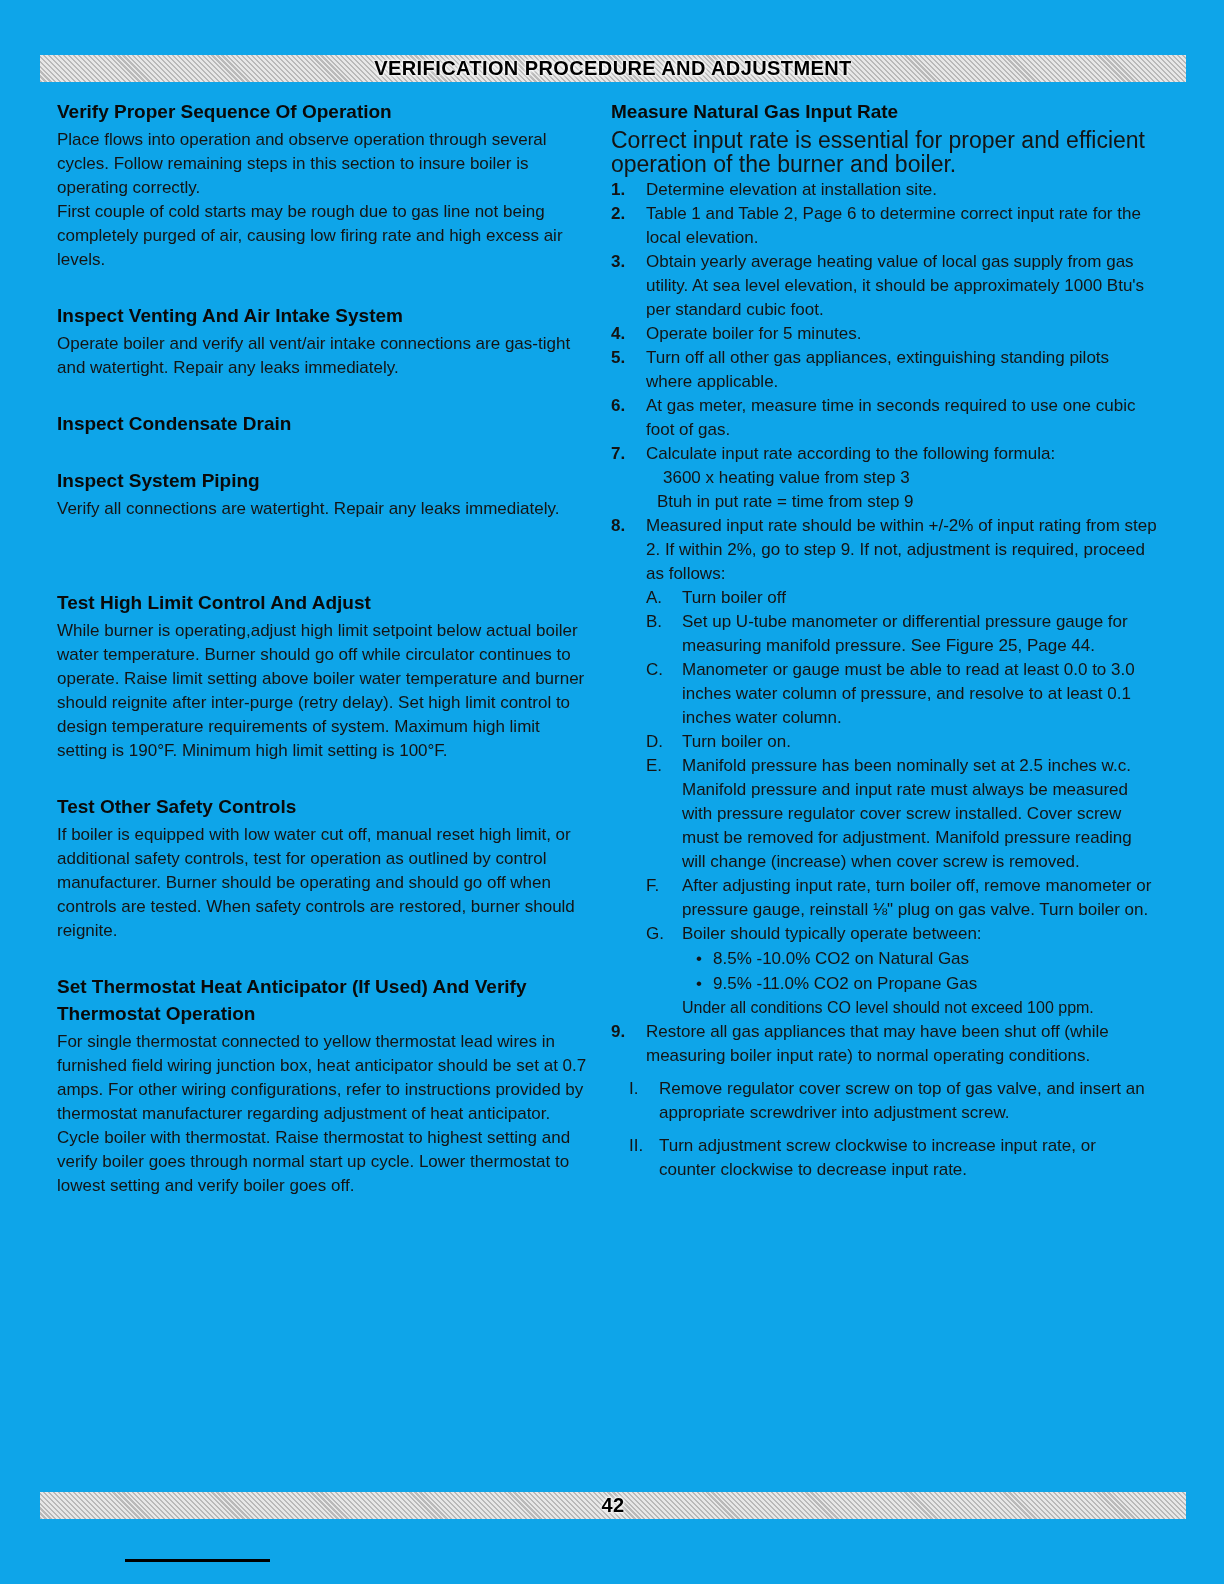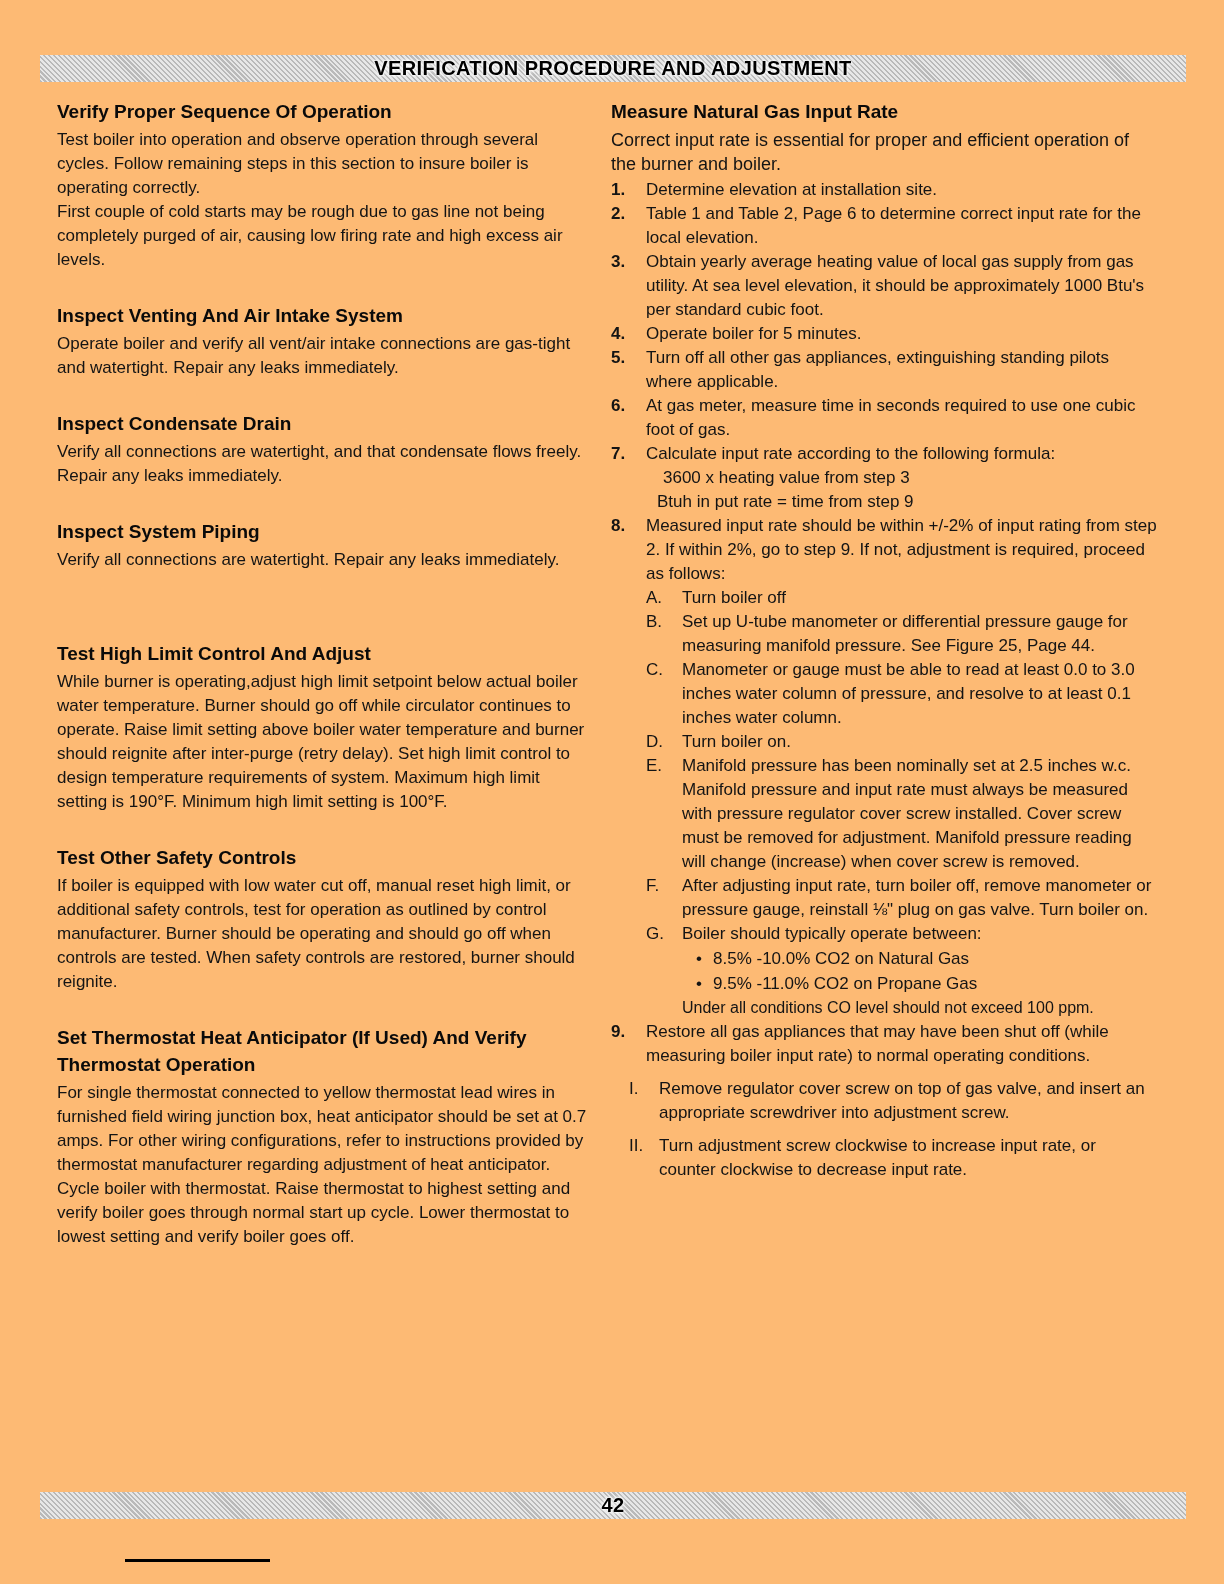--- a/index.html
+++ b/index.html
@@ -4,21 +4,21 @@
 <style>
   * { margin: 0; padding: 0; box-sizing: border-box; }
   html, body { background: #ffffff; }
   body {
     width: 1224px; height: 1584px;
     font-family: "Liberation Sans", sans-serif;
     color: #141414;
     position: relative;
     overflow: hidden;
   }
-  .page { position: relative; width: 1224px; height: 1584px; background: #fdba74; padding-left: 24px; }
+  .page { position: relative; width: 1224px; height: 1584px; background: #0ea5e9; padding-left: 24px; }
 
   .hatch-bar {
     position: absolute;
     left: 40px; width: 1146px; height: 27px;
     background: repeating-linear-gradient(45deg, #b9b9b9 0px, #b9b9b9 1.5px, #e7e7e7 1.5px, #e7e7e7 3.5px);
     display: flex; align-items: center; justify-content: center;
   }
   .hatch-bar.header { top: 55px; }
   .hatch-bar.footer { top: 1492px; }
   .bar-text {
@@ -36,21 +36,21 @@
   .col-right { width: 546px; flex: none; }
 
   .section { margin-bottom: 30px; }
   .section.gap-xl { margin-bottom: 68px; }
   .section-heading {
     font-size: 19px; font-weight: bold; line-height: 27px;
     margin-bottom: 3px; color: #0a0a0a;
   }
   .body-text { font-size: 17px; line-height: 24px; }
 
-  .intro { font-size: 18px; line-height: 24px; margin-bottom: 2px; }
+  .intro { font-size: 23px; line-height: 24px; margin-bottom: 2px; }
 
   .step { display: flex; font-size: 17px; line-height: 24px; }
   .step-num { width: 35px; flex: none; font-weight: bold; }
   .step-body { flex: 1; }
 
   .formula-block { margin-left: 17px; }
   .formula-line { font-size: 17px; line-height: 24px; }
   .formula-line.second { margin-left: -6px; }
 
   .substep { display: flex; font-size: 17px; line-height: 24px; }
@@ -79,32 +79,31 @@
   <div class="hatch-bar header">
     <span class="bar-text">VERIFICATION PROCEDURE AND ADJUSTMENT</span>
   </div>
 
   <div class="columns">
 
     <div class="col-left">
 
       <div class="section">
         <div class="section-heading">Verify Proper Sequence Of Operation</div>
-        <div class="body-text">Test boiler into operation and observe operation through several cycles. Follow remaining steps in this section to insure boiler is operating correctly.</div>
+        <div class="body-text">Place flows into operation and observe operation through several cycles. Follow remaining steps in this section to insure boiler is operating correctly.</div>
         <div class="body-text">First couple of cold starts may be rough due to gas line not being completely purged of air, causing low firing rate and high excess air levels.</div>
       </div>
 
       <div class="section">
         <div class="section-heading">Inspect Venting And Air Intake System</div>
         <div class="body-text">Operate boiler and verify all vent/air intake connections are gas-tight and watertight. Repair any leaks immediately.</div>
       </div>
 
       <div class="section">
         <div class="section-heading">Inspect Condensate Drain</div>
-        <div class="body-text">Verify all connections are watertight, and that condensate flows freely. Repair any leaks immediately.</div>
       </div>
 
       <div class="section gap-xl">
         <div class="section-heading">Inspect System Piping</div>
         <div class="body-text">Verify all connections are watertight. Repair any leaks immediately.</div>
       </div>
 
       <div class="section">
         <div class="section-heading">Test High Limit Control And Adjust</div>
         <div class="body-text">While burner is operating,adjust high limit setpoint below actual boiler water temperature. Burner should go off while circulator continues to operate. Raise limit setting above boiler water temperature and burner should reignite after inter-purge (retry delay). Set high limit control to design temperature requirements of system. Maximum high limit setting is 190°F. Minimum high limit setting is 100°F.</div>

